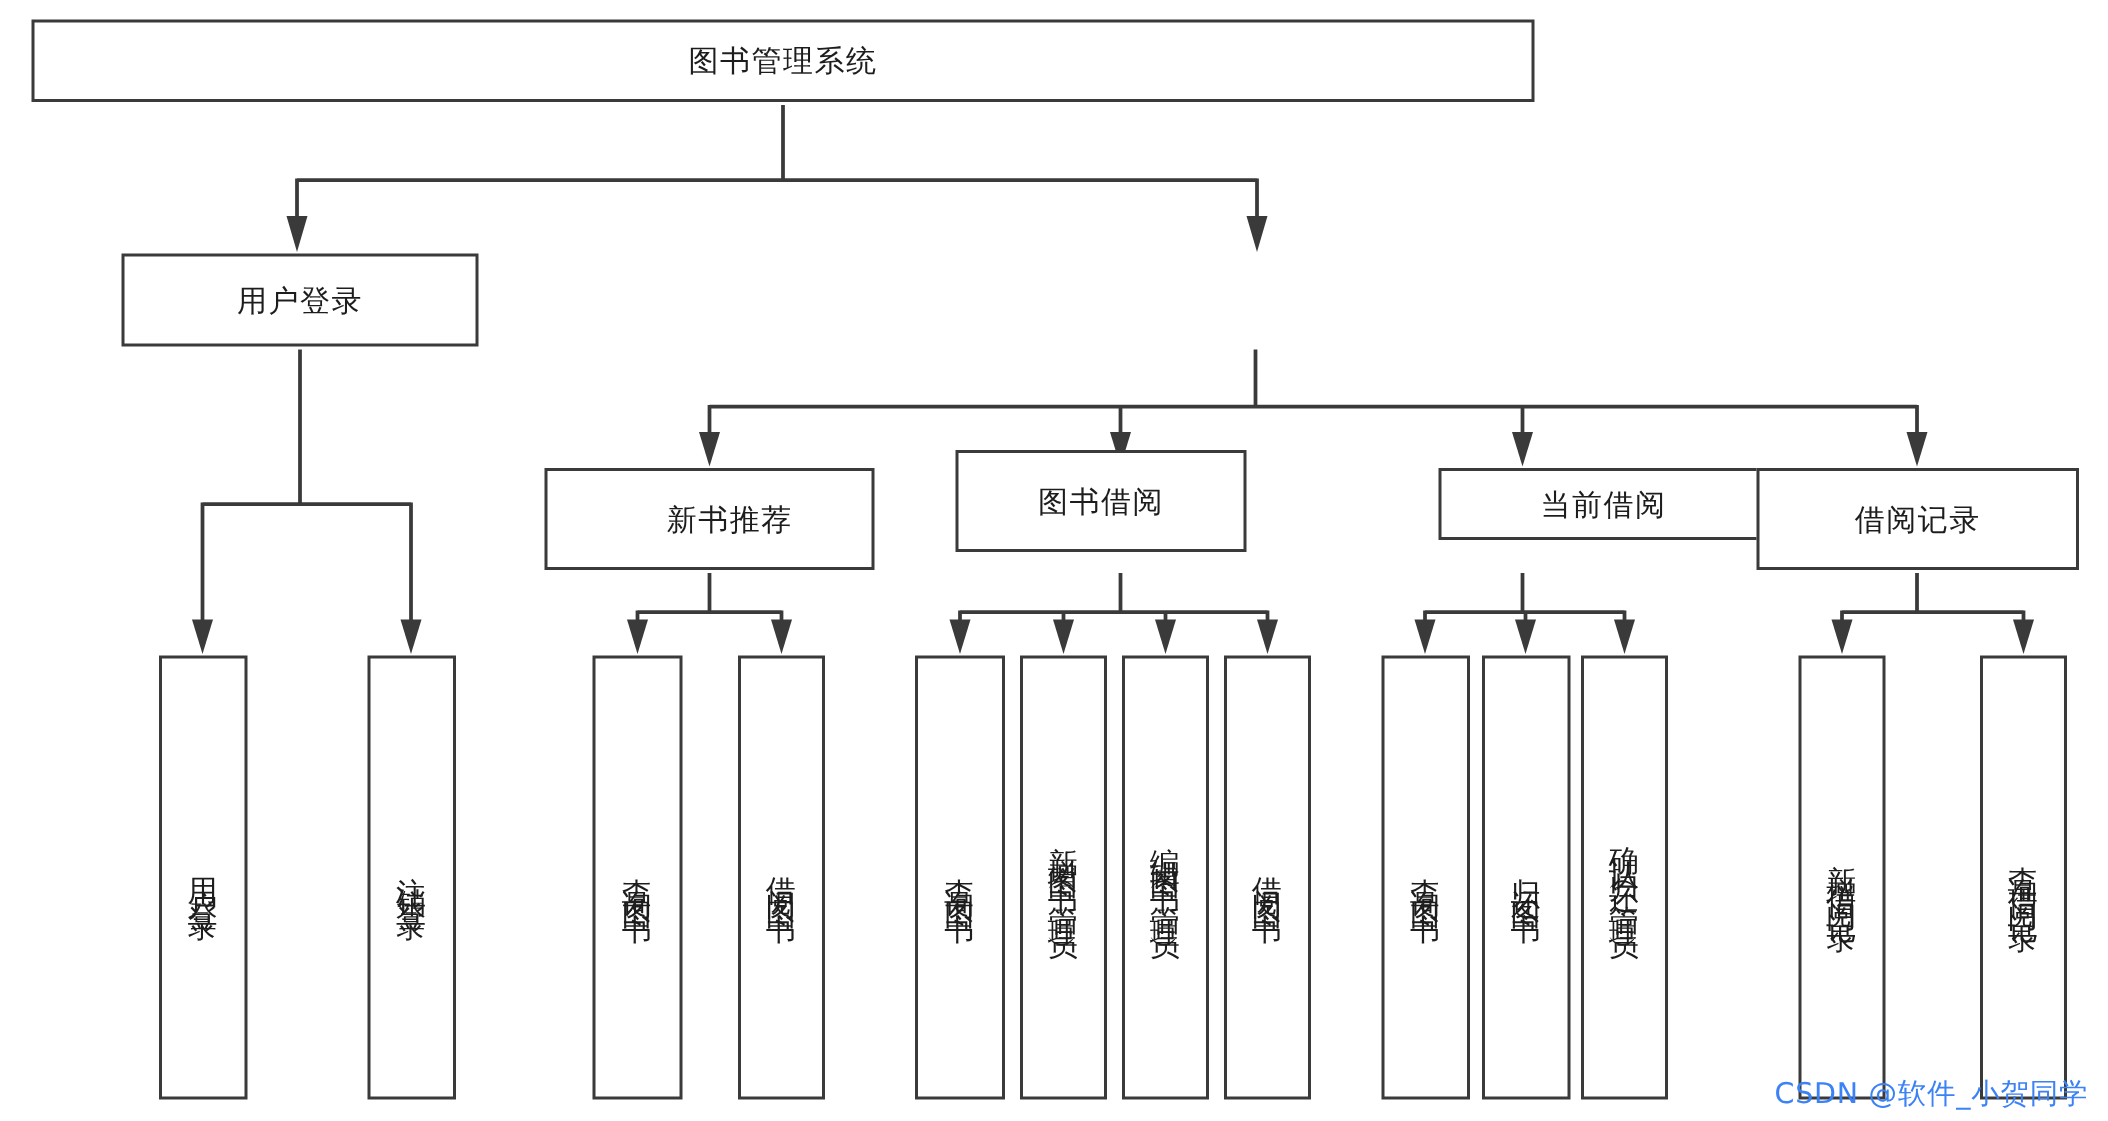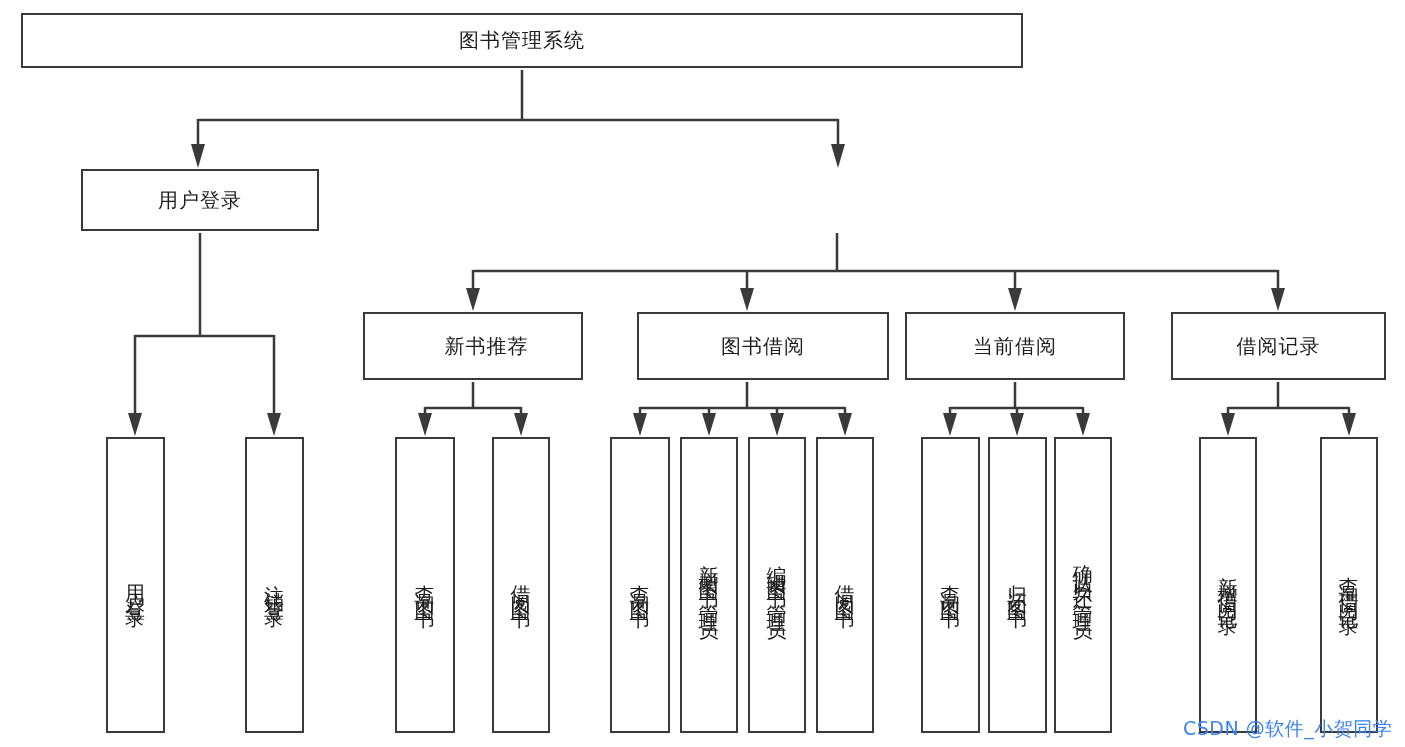--- a/index.html
+++ b/index.html
@@ -107,22 +107,22 @@
       <path d="M1221 413 L1235 413 L1228 436 Z"></path>
       <path d="M1342 413 L1356 413 L1349 436 Z"></path>
     </g>
   </svg>
 
   <div class="node h" style="left:21px; top:13px; width:1002px; height:55px;">图书管理系统</div>
 
   <div class="node h" style="left:81px; top:169px; width:238px; height:62px;">用户登录</div>
 
   <div class="node h" style="left:363px; top:312px; width:220px; height:68px;padding-left:27px;">新书推荐</div>
-  <div class="node h" style="left:637px; top:312px; width:252px; height:68px;">图书借阅</div>
-  <div class="node h" style="left:905px; top:312px; width:220px; height:68px;">当前借阅</div>
+  <div class="node h" style="left:637px; top:300px; width:194px; height:68px;">图书借阅</div>
+  <div class="node h" style="left:959px; top:312px; width:220px; height:48px;">当前借阅</div>
   <div class="node h" style="left:1171px; top:312px; width:215px; height:68px;">借阅记录</div>
 
   <div class="node v" style="left:106px; top:437px; width:59px; height:296px;">
     <span class="vtext">用户登录</span>
   </div>
   <div class="node v" style="left:245px; top:437px; width:59px; height:296px;">
     <span class="vtext">注销登录</span>
   </div>
 
   <div class="node v" style="left:395px; top:437px; width:60px; height:296px;">

